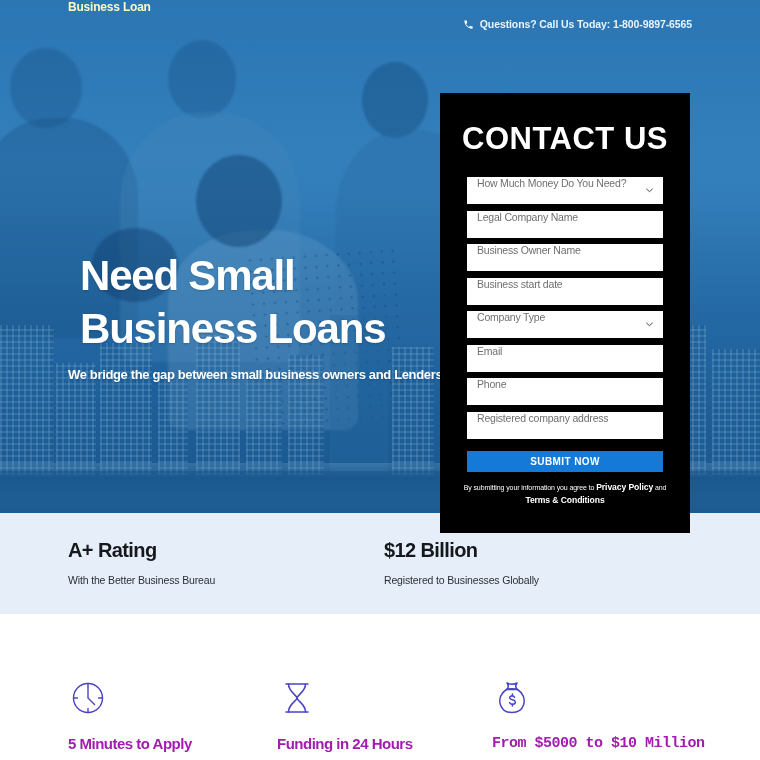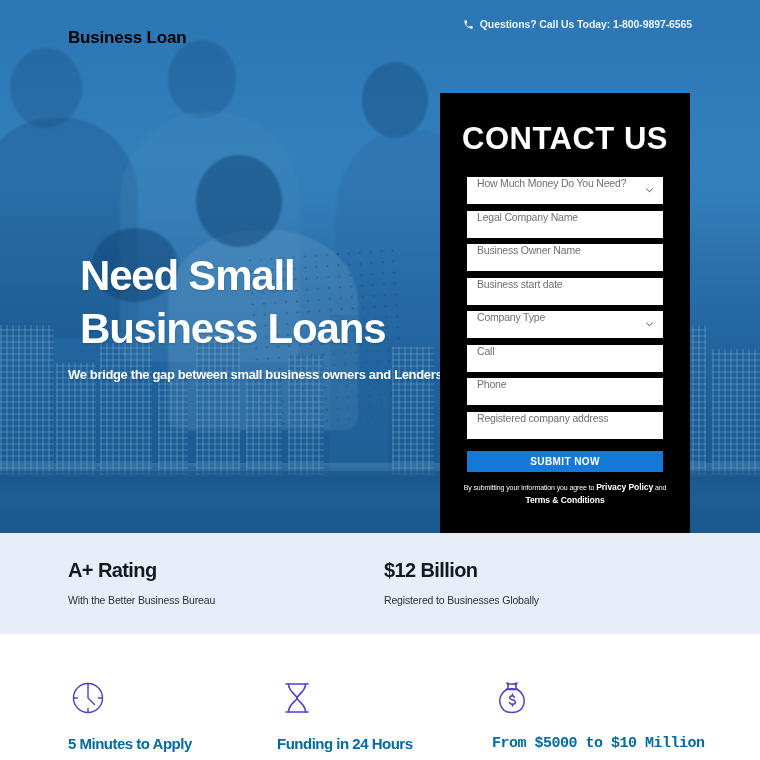--- a/index.html
+++ b/index.html
@@ -98,23 +98,23 @@
     background: linear-gradient(180deg, rgba(150,190,222,0.22), rgba(40,106,160,0.30));
   }
 
   
   .topbar {
     position: absolute; left: 0; top: 0; width: 760px; height: 48px;
     display: flex; align-items: center;
     z-index: 12;
   }
   .logo {
-    position: absolute; left: 68px; top: 28px;
-    color: #000000;
-    font-size: 17px;
+    position: absolute; left: 68px; top: 0;
+    color: #fef9c3;
+    font-size: 12px;
     font-weight: bold;
     letter-spacing: -0.2px;
   }
   .phone-wrap {
     position: absolute; right: 68px; top: 18px;
     display: flex; align-items: center; gap: 6px;
     color: #eaf3fb;
     font-size: 10.5px;
     letter-spacing: -0.1px;
     font-weight: bold;
@@ -201,21 +201,21 @@
     text-align: center;
     color: #ffffff;
     font-size: 7px;
     line-height: 1.55;
     letter-spacing: -0.1px;
   }
   .legal b { font-size: 8.6px; font-weight: bold; }
 
   
   .stats {
-    position: absolute; left: 0; top: 533px;
+    position: absolute; left: 0; top: 513px;
     width: 760px; height: 101px;
     background: #e6eff9;
   }
   .stat { position: absolute; top: 26px; }
   .stat-1 { left: 68px; }
   .stat-2 { left: 384px; }
   .stat-title {
     margin: 0;
     color: #16181c;
     font-size: 20px;
@@ -235,21 +235,21 @@
     width: 760px; height: 126px;
     background: #ffffff;
   }
   .feature { position: absolute; top: 44px; }
   .feat-1 { left: 68px; }
   .feat-2 { left: 277px; }
   .feat-3 { left: 492px; font-family: Liberation Mono, monospace; }
   .feat-icon { width: 40px; height: 40px; display: block; }
   .feat-label {
     margin: 17px 0 0 0;
-    color: #0369a1;
+    color: #a21caf;
     font-size: 15px;
     font-weight: bold;
     letter-spacing: -0.5px;
     white-space: nowrap;
   }
 </style>
 </head>
 <body>
 
 <div class="page">
@@ -336,21 +336,21 @@
         <div class="field">
           <span class="ph">Company Type</span>
           <span class="caret">
             <svg viewBox="0 0 12 8" width="7" height="5">
                 <path d="M1 1.5 L6 6 L11 1.5" stroke="#222" stroke-width="1.4" fill="none" stroke-linecap="round"></path>
               </svg>
           </span>
         </div>
 
         <div class="field">
-          <span class="ph">Call</span>
+          <span class="ph">Email</span>
         </div>
 
         <div class="field">
           <span class="ph">Phone</span>
         </div>
 
         <div class="field">
           <span class="ph">Registered company address</span>
         </div>
 

